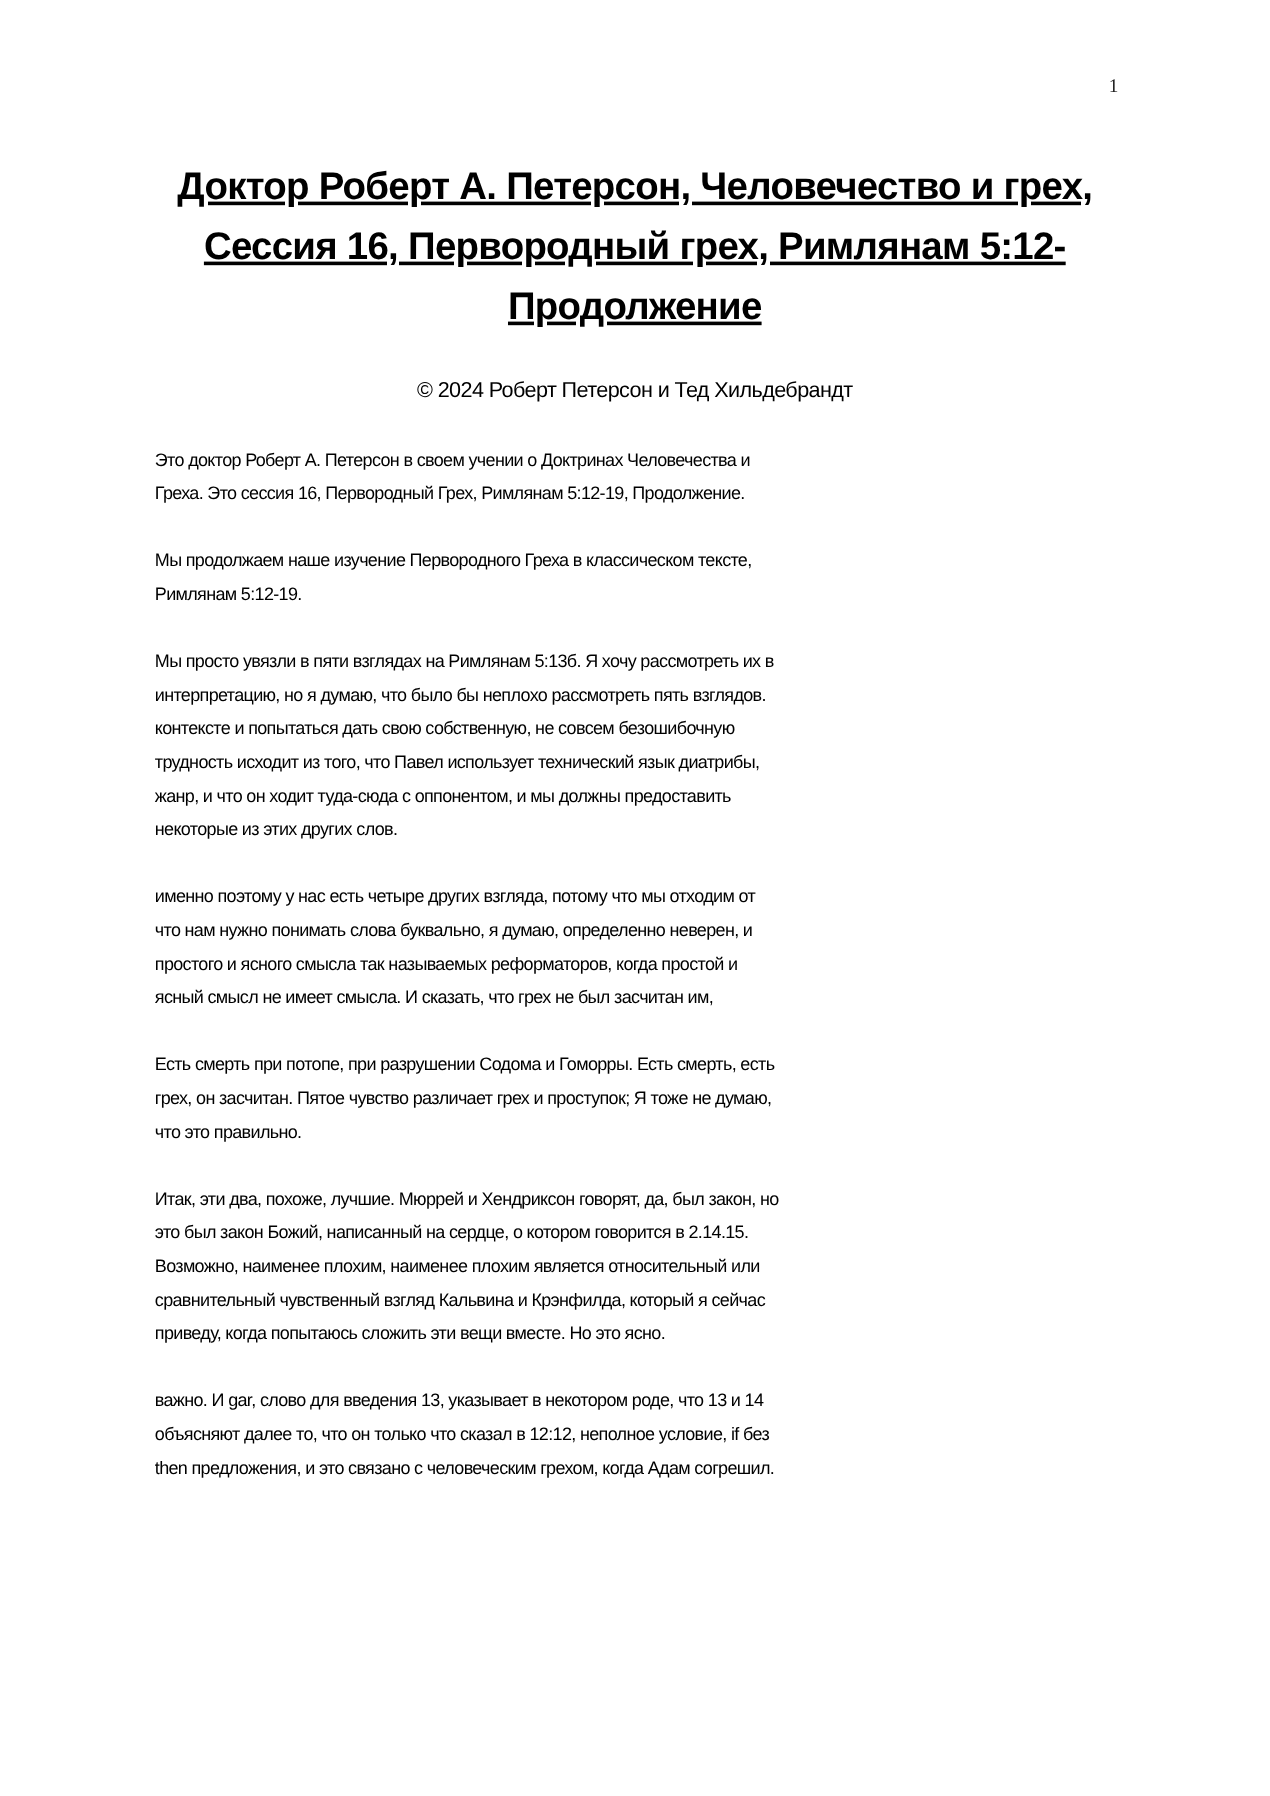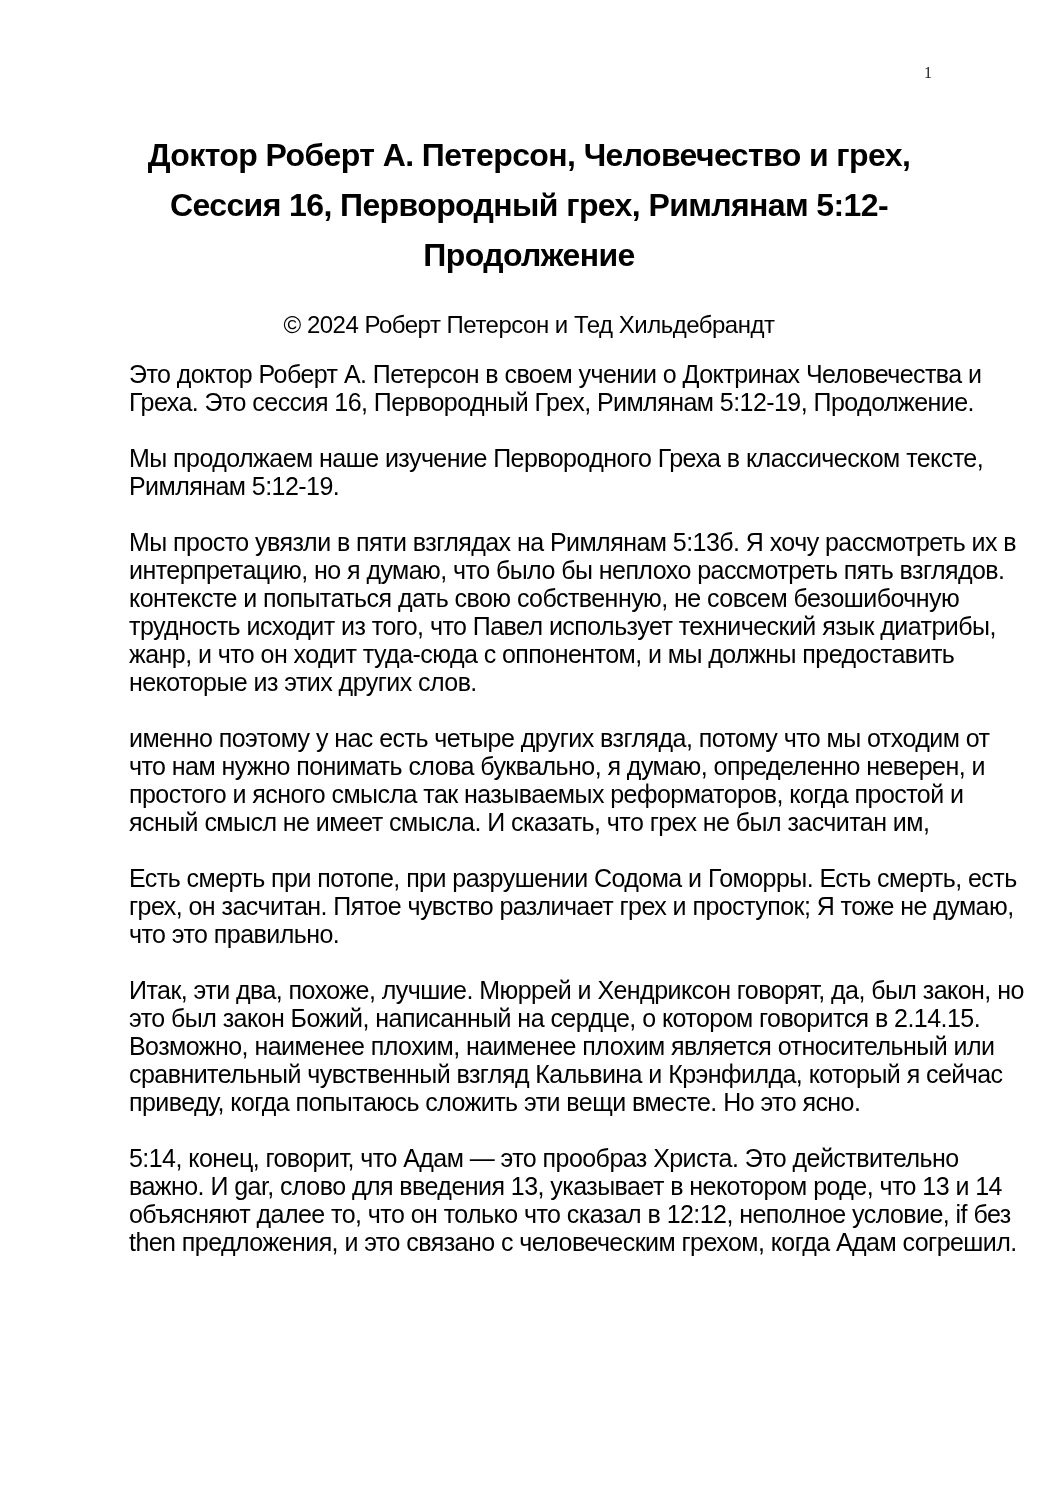--- a/index.html
+++ b/index.html
@@ -12,37 +12,37 @@
       position: absolute; top: 130px; left: 100px; width: 858px;
       text-align: center;
       font-family: "Liberation Sans Narrow", "Liberation Sans", sans-serif;
       font-weight: bold; font-size: 32px; line-height: 50px;
       letter-spacing: -0.6px;
     }
     .title .line { display: block; white-space: nowrap; }
     .copyright {
       position: absolute; top: 313px; left: 100px; width: 858px;
       text-align: center;
-      font-family: "Liberation Sans", sans-serif; font-size: 24px; line-height: 24px;
+      font-family: "Liberation Sans", sans-serif; font-size: 18px; line-height: 24px;
       letter-spacing: -0.5px;
     }
     .body-text {
-      position: absolute; top: 360px; left: 129px; width: 820px;
-      font-family: "Liberation Sans", sans-serif; font-size: 25px; line-height: 28px;
+      position: absolute; top: 370px; left: 129px; width: 820px;
+      font-family: "Liberation Sans", sans-serif; font-size: 15px; line-height: 28px;
       letter-spacing: -0.55px;
     }
     .para { margin: 0 0 28px 0; }
     .para .line { display: block; white-space: nowrap; }
   </style>
 </head>
 <body>
 
 <div class="page-number">1</div>
 
-<h1 class="title" style="margin:0;">
+<h1 class="title" style="margin:0;text-decoration:underline;">
   <span class="line">Доктор Роберт А. Петерсон, Человечество и грех,</span>
   <span class="line">Сессия 16, Первородный грех, Римлянам 5:12-</span>
   <span class="line">Продолжение</span>
 </h1>
 
 <div class="copyright">© 2024 Роберт Петерсон и Тед Хильдебрандт</div>
 
 <div class="body-text">
   <p class="para">
     <span class="line">Это доктор Роберт А. Петерсон в своем учении о Доктринах Человечества и</span>
@@ -72,18 +72,17 @@
     <span class="line">что это правильно.</span>
   </p>
   <p class="para">
     <span class="line">Итак, эти два, похоже, лучшие. Мюррей и Хендриксон говорят, да, был закон, но</span>
     <span class="line">это был закон Божий, написанный на сердце, о котором говорится в 2.14.15.</span>
     <span class="line">Возможно, наименее плохим, наименее плохим является относительный или</span>
     <span class="line">сравнительный чувственный взгляд Кальвина и Крэнфилда, который я сейчас</span>
     <span class="line">приведу, когда попытаюсь сложить эти вещи вместе. Но это ясно.</span>
   </p>
   <p class="para">
-    <span class="line">5:14, конец, говорит, что Адам — это прообраз Христа. Это действительно</span>
     <span class="line">важно. И gar, слово для введения 13, указывает в некотором роде, что 13 и 14</span>
     <span class="line">объясняют далее то, что он только что сказал в 12:12, неполное условие, if без</span>
     <span class="line">then предложения, и это связано с человеческим грехом, когда Адам согрешил.</span>
   </p>
 </div>
 
 </body></html>

